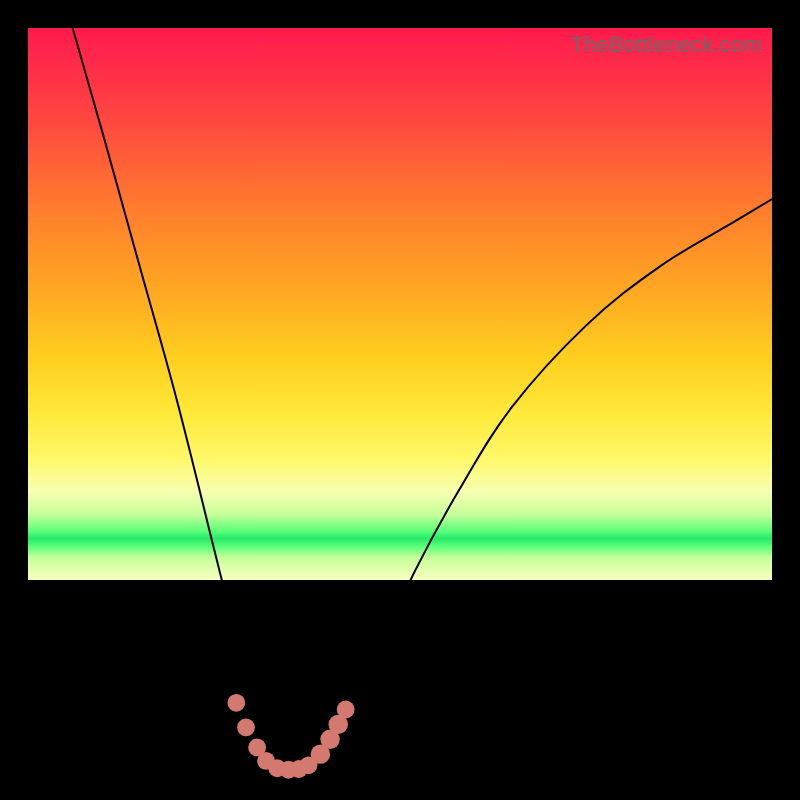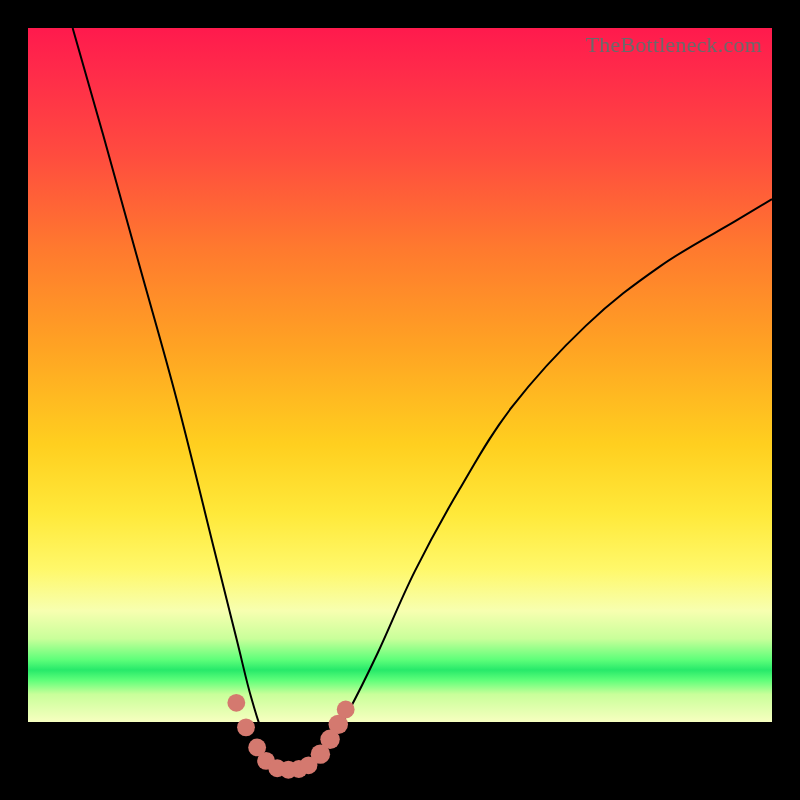--- a/index.html
+++ b/index.html
@@ -17,41 +17,40 @@
     left: 0;
     width: 800px;
     height: 800px;
     background: #000;
   }
   .plot {
     position: absolute;
     top: 28px;
     left: 28px;
     width: 744px;
-    height: 694px;
+    height: 552px;
     
     background: linear-gradient(
       to bottom,
       #ff1a4d 0%,
       #ff2a4a 6%,
       #ff4b3f 18%,
       #ff7a2e 32%,
       #ffa323 46%,
       #ffcf1f 60%,
       #ffe93a 70%,
       #fff86a 78%,
       #f7ffb0 84%,
       #c9ff9a 88%,
       #5fff7a 91%,
       #27e96a 92.5%,
       #5fff7a 94%,
       #c9ff9a 96%,
       #f7ffc0 100%
     );
-    font-family: Liberation Serif, serif;
   }
   .watermark {
     position: absolute;
     top: 4px;
     right: 10px;
     color: #6a6a6a;
     font-size: 22px;
     letter-spacing: 0.2px;
     font-weight: 500;
     user-select: none;

